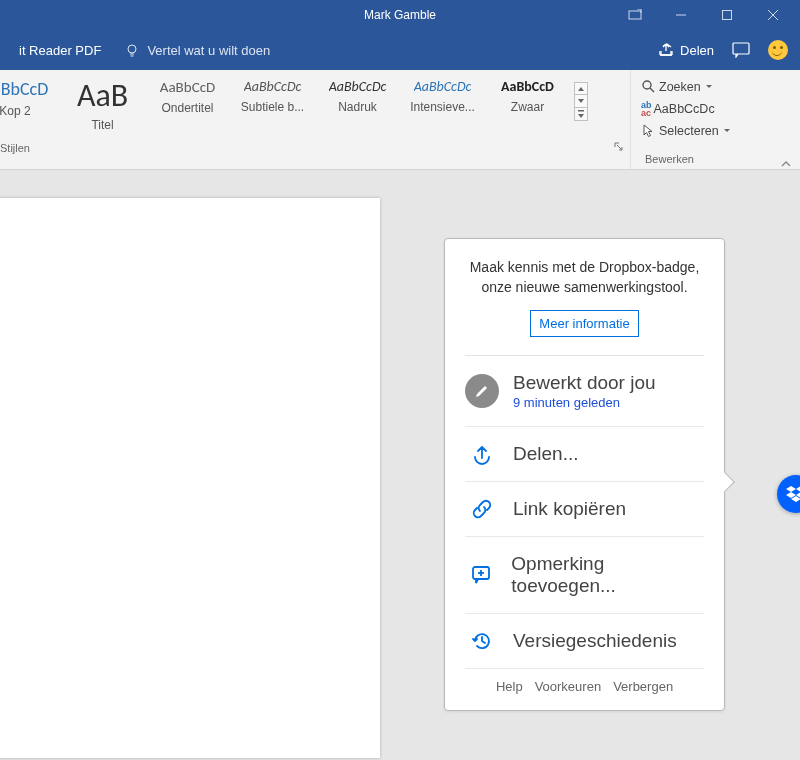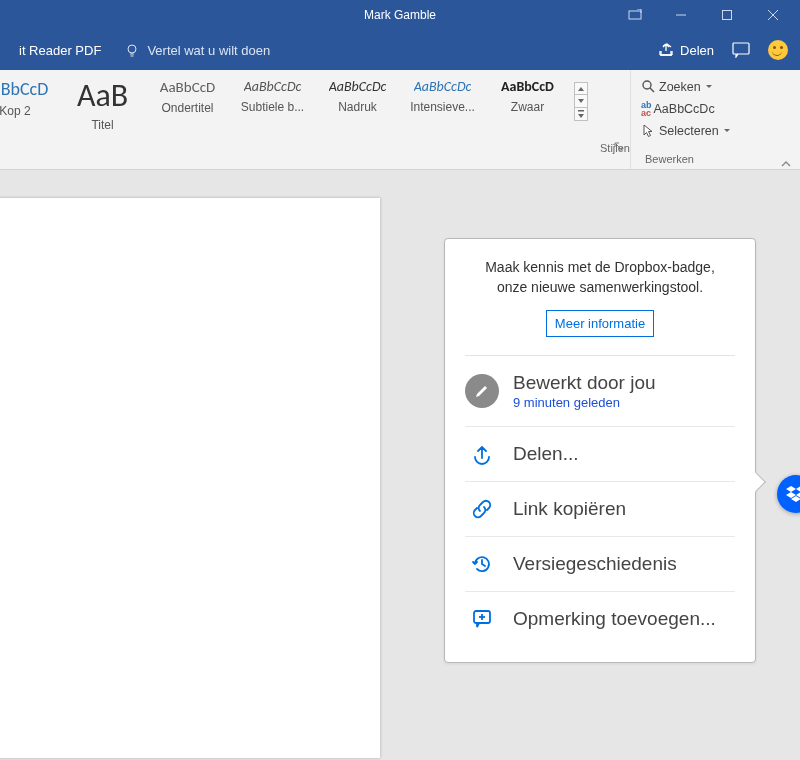--- a/index.html
+++ b/index.html
@@ -27,34 +27,34 @@
 .ribbon { height: 100px; background: #f3f3f3; border-bottom: 1px solid #d4d4d4; display: flex; position: relative; }
 .styles-group { flex: 1; display: flex; flex-direction: column; }
 .styles-row { display: flex; padding-left: 0; padding-top: 6px; height: 72px; align-items: flex-start; gap: 0; }
 .style-tile { width: 85px; display: flex; flex-direction: column; align-items: center; justify-content: flex-start; padding-top: 4px; cursor: default; }
 .style-tile:first-child { width: 90px; margin-left: -30px; }
 .style-prev { color: #2E74B5; font-family: "Calibri Light", Calibri, sans-serif; line-height: 1; }
 .style-label { font-size: 12px; color: #555; margin-top: 6px; }
 .style-spinner { display: flex; flex-direction: column; justify-content: flex-start; margin-left: 4px; margin-top: 6px; gap: 0; }
 .style-spinner .sp { width: 14px; height: 13px; border: 1px solid #c0c0c0; background: #f9f9f9; display: flex; align-items: center; justify-content: center; }
 .style-spinner .sp + .sp { border-top: none; }
-.group-label { text-align: right; font-size: 11px; color: #666; padding-bottom: 4px; position: relative; }
+.group-label { text-align: left; font-size: 11px; color: #666; padding-bottom: 4px; position: relative; }
 .group-launcher { position: absolute; right: 6px; bottom: 4px; }
 
 .edit-group { width: 170px; border-left: 1px solid #e0e0e0; padding: 6px 8px 0 10px; display: flex; flex-direction: column; }
 .edit-item { display: flex; align-items: center; gap: 2px; font-size: 12.5px; color: #444; height: 22px; }
 .edit-item svg { flex-shrink: 0; }
 .edit-label2 { font-size: 11px; color: #666; padding: 4px 0 4px 4px; margin-top: auto; }
 
 
 .docarea { height: 590px; background: #e6e6e6; position: relative; }
 .page { position: absolute; left: -10px; top: 28px; width: 390px; height: 560px; background: #fff; box-shadow: 0 0 3px rgba(0,0,0,.25); }
 
 
-.dbpanel { position: absolute; left: 444px; top: 68px; width: 312px; background: #fff; border: 1px solid #b8b8b8; border-radius: 4px; box-shadow: 0 1px 3px rgba(0,0,0,.08); padding: 18px 20px 16px; }
+.dbpanel { position: absolute; left: 444px; top: 68px; width: 281px; background: #fff; border: 1px solid #b8b8b8; border-radius: 4px; box-shadow: 0 1px 3px rgba(0,0,0,.08); padding: 18px 20px 16px; }
 .dbpanel .callout { position: absolute; right: -8px; top: 236px; width: 14px; height: 14px; background: #fff; border-right: 1px solid #b8b8b8; border-top: 1px solid #b8b8b8; transform: rotate(45deg); }
 .db-intro { text-align: center; font-size: 14px; color: #333; line-height: 1.45; }
 .db-btn { display: block; margin: 12px auto 0; border: 1px solid #0070e0; color: #0070e0; background: #fff; font-size: 13px; padding: 5px 8px; }
 .db-sep { border: none; border-top: 1px solid #e3e3e3; margin: 18px 0 0; }
 .db-row { display: flex; align-items: center; gap: 14px; padding: 16px 0; border-bottom: 1px solid #e8e8e8; }
 .db-row:last-of-type { border-bottom: none; }
 .db-row .ic { width: 34px; display: flex; justify-content: center; }
 .db-edit-ic { width: 34px; height: 34px; background: #8a8a8a; border-radius: 50%; display: flex; align-items: center; justify-content: center; }
 .db-row .txt { font-size: 19px; color: #444; }
 .db-row .sub { font-size: 13px; color: #1d4ed8; margin-top: 1px; }
@@ -248,40 +248,45 @@
       <div class="txt">Delen...</div>
     </div>
     <div class="db-row">
       <div class="ic">
         <svg width="22" height="22" stroke="#0070e0" fill="none" stroke-width="1.8">
             <path d="M9 13 a4 4 0 0 1 0 -6 l3 -3 a4 4 0 0 1 6 6 l-2 2 M13 9 a4 4 0 0 1 0 6 l-3 3 a4 4 0 0 1 -6 -6 l2 -2" stroke-linecap="round"></path>
           </svg>
       </div>
       <div class="txt">Link kopiëren</div>
     </div>
-    <div class="db-row" style="border-bottom:1px solid #e8e8e8">
-      <div class="ic">
-        <svg width="22" height="22" stroke="#0070e0" fill="none" stroke-width="1.8">
-            <path d="M4 11 a7 7 0 1 1 2 5 M4 11 l-2 -2 M4 11 l2 -2" stroke-linecap="round"></path>
-            <path d="M11 7 v4 l3 2" stroke-linecap="round"></path>
-          </svg>
-      </div>
-      <div class="txt">Versiegeschiedenis</div>
-    </div>
     <div class="db-row">
       <div class="ic">
         <svg width="22" height="22" stroke="#0070e0" fill="none" stroke-width="1.8">
             <rect x="3" y="3" width="16" height="12" rx="2"></rect>
             <path d="M8 15 l-2 4 v-4"></path>
             <line x1="11" y1="6" x2="11" y2="12"></line>
             <line x1="8" y1="9" x2="14" y2="9"></line>
           </svg>
       </div>
       <div class="txt">Opmerking toevoegen...</div>
     </div>
+    <div class="db-row" style="border-bottom:1px solid #e8e8e8">
+      <div class="ic">
+        <svg width="22" height="22" stroke="#0070e0" fill="none" stroke-width="1.8">
+            <path d="M4 11 a7 7 0 1 1 2 5 M4 11 l-2 -2 M4 11 l2 -2" stroke-linecap="round"></path>
+            <path d="M11 7 v4 l3 2" stroke-linecap="round"></path>
+          </svg>
+      </div>
+      <div class="txt">Versiegeschiedenis</div>
+    </div>
+    <div class="db-foot">
+      <span>Help</span>
+      <span>Voorkeuren</span>
+      <span>Verbergen</span>
+    </div>
   </div>
 
   <div class="dbicon">
     <svg width="20" height="18" fill="#fff">
         <path d="M5 1 L10 4 L5 7 L0 4 Z M15 1 L20 4 L15 7 L10 4 Z M5 7 L10 10 L5 13 L0 10 Z M15 7 L20 10 L15 13 L10 10 Z M10 11 L15 14 L10 17 L5 14 Z"></path>
       </svg>
   </div>
 </div>
 
 </body></html>

